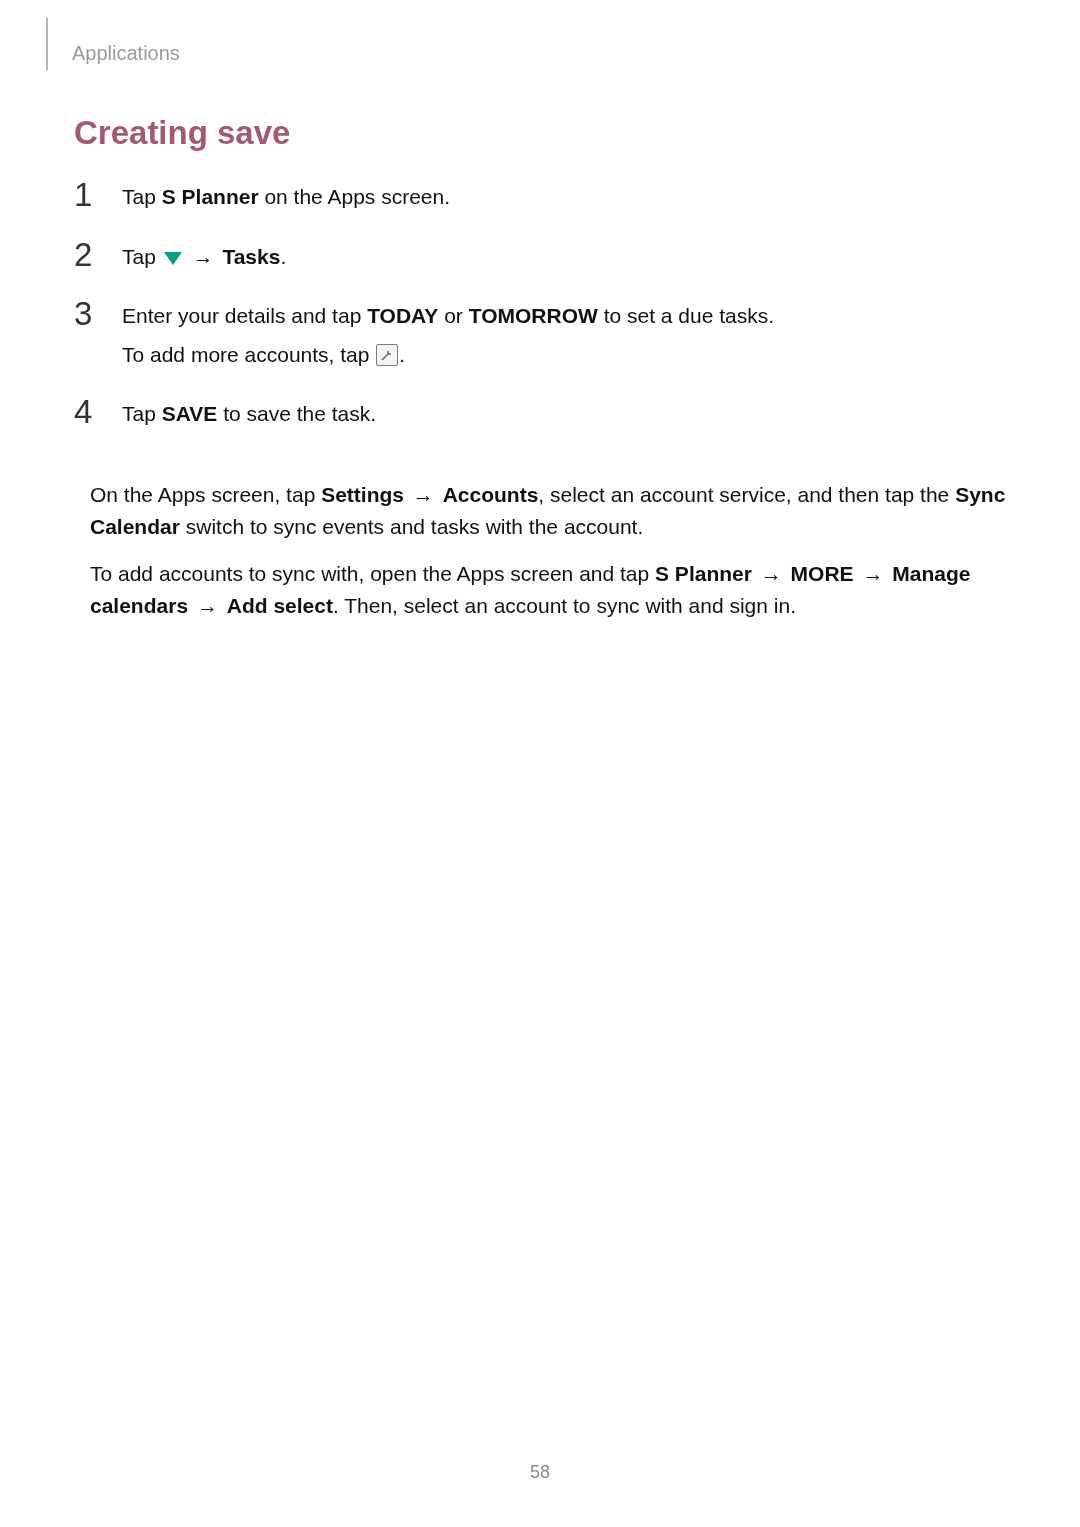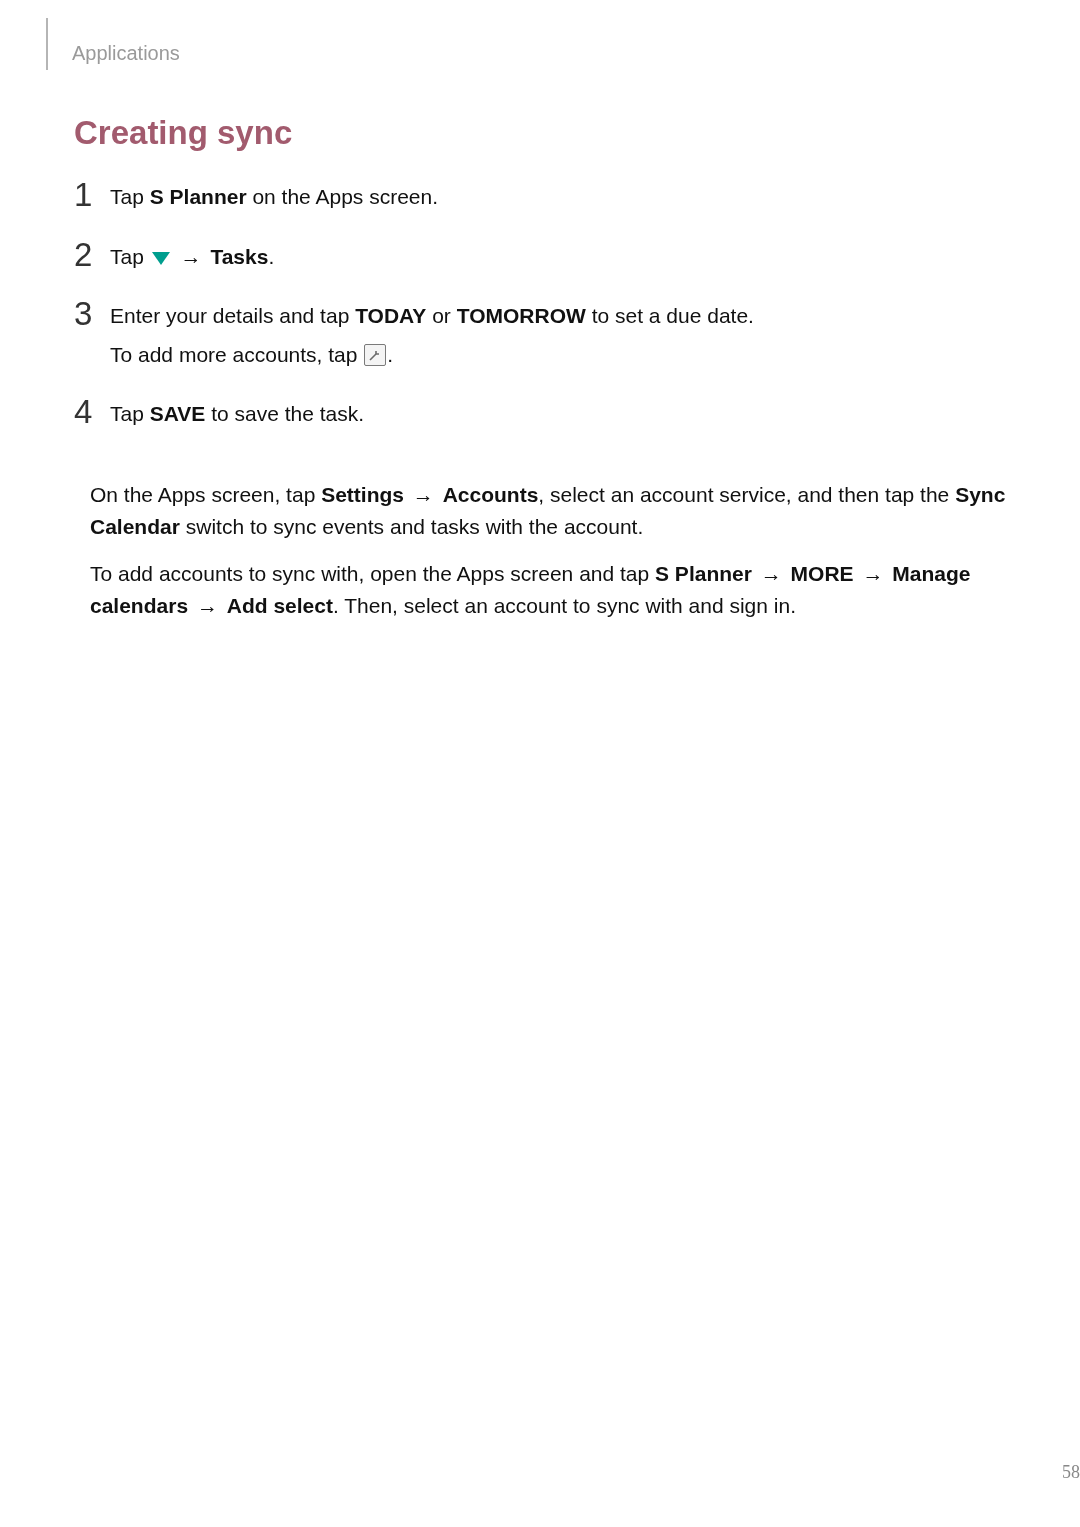--- a/index.html
+++ b/index.html
@@ -62,21 +62,21 @@
     width: 32px;
     flex-shrink: 0;
     line-height: 1.0;
     font-family: "Segoe UI", Arial, sans-serif;
   }
   ol.steps .step-body {
     padding-top: 3px;
     flex: 1;
   }
   ol.steps .step-body p {
-    margin: 0 0 6px 4px;
+    margin: 0 0 6px 16px;
     font-size: 21px;
     line-height: 1.55;
   }
   .bold { font-weight: 700; }
   .tri-down {
     display: inline-block;
     width: 0;
     height: 0;
     border-left: 9px solid transparent;
     border-right: 9px solid transparent;
@@ -106,57 +106,56 @@
   .body-para {
     font-size: 21px;
     line-height: 1.55;
     margin: 0 0 14px 16px;
   }
   .page-number {
     position: absolute;
     bottom: 44px;
     left: 0;
     right: 0;
-    text-align: right;
+    text-align: center;
     font-size: 18px;
     color: #888;
-    font-family: Liberation Serif, serif;
   }
 </style>
 </head>
 <body>
 
 <div class="page">
 
   <div class="header-row">
     <div class="header-bar"></div>
     <span>Applications</span>
   </div>
 
-  <h2 class="section-heading">Creating sync</h2>
+  <h2 class="section-heading">Creating save</h2>
 
   <ol class="steps">
     <li>
       <div class="step-body">
         <p>
           <span>Tap </span><span class="bold">S Planner</span><span> on the Apps screen.</span>
         </p>
       </div>
     </li>
     <li>
       <div class="step-body">
         <p>
           <span>Tap </span><span class="tri-down"></span><span class="arrow-sep"> → </span><span class="bold">Tasks</span><span>.</span>
         </p>
       </div>
     </li>
     <li>
       <div class="step-body">
         <p>
-          <span>Enter your details and tap </span><span class="bold">TODAY</span><span> or </span><span class="bold">TOMORROW</span><span> to set a due date.</span>
+          <span>Enter your details and tap </span><span class="bold">TODAY</span><span> or </span><span class="bold">TOMORROW</span><span> to set a due tasks.</span>
         </p>
         <p>
           <span>To add more accounts, tap </span><span class="expand-icon"><svg viewBox="0 0 16 16">
                 <path d="M3 13 L9 7" stroke="#6a6a6a" stroke-width="1.6" fill="none"></path>
                 <path d="M9 4 L9 7 L12 7" stroke="#6a6a6a" stroke-width="1.6" fill="none"></path>
               </svg></span><span>.</span>
         </p>
       </div>
     </li>
     <li>

